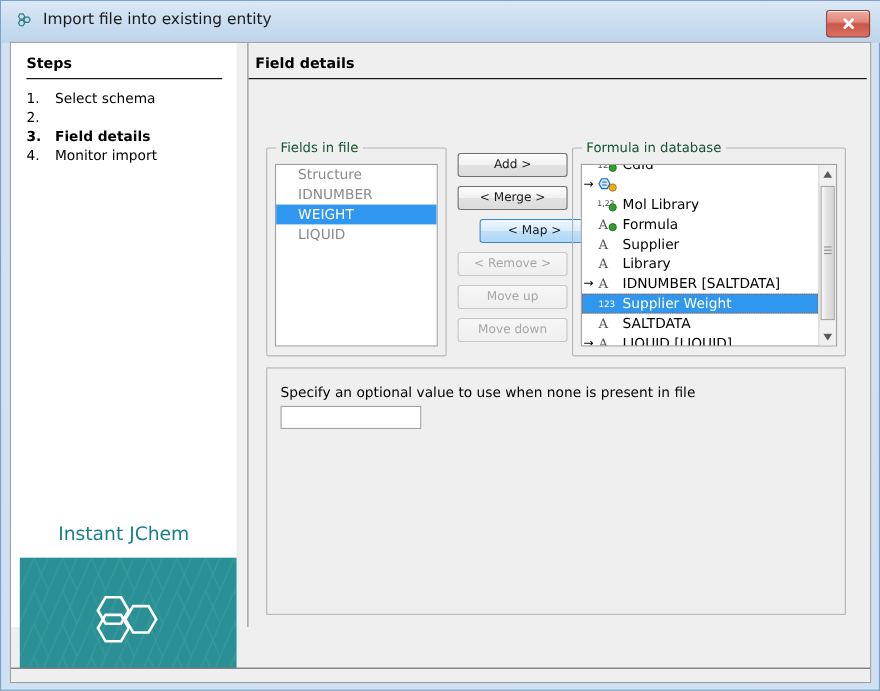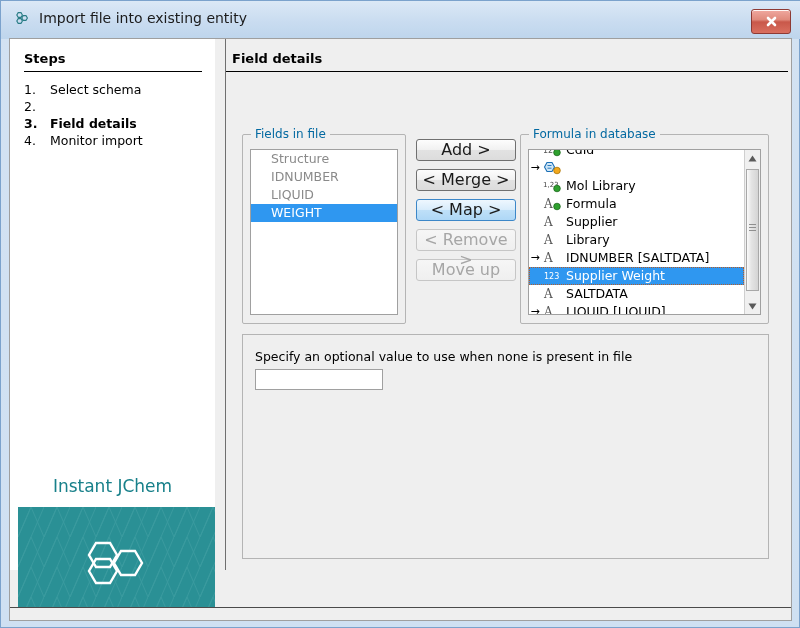--- a/index.html
+++ b/index.html
@@ -99,21 +99,21 @@
   }
 
   
   .groupbox{position:absolute;}
   .gb-frame{
     position:absolute;left:0;top:7px;right:0;bottom:0;
     border:1px solid #b4b4b4;border-radius:2px;box-sizing:border-box;
   }
   .gb-legend{
     position:absolute;left:9px;top:0;padding:0 4px;background:#efefef;
-    font-size:12px;color:#0369a1;line-height:14px;
+    font-size:12px;color:#14532d;line-height:14px;
   }
 
   #gb-file{left:16px;top:88px;width:164px;height:197px;}
   #gb-db{left:294px;top:88px;width:249px;height:197px;}
 
   .listbox{
     position:absolute;background:#fff;border:1px solid #a0a0a0;
     box-sizing:border-box;overflow:hidden;
   }
   #list-file{left:8px;top:22px;width:148px;height:166px;}
@@ -155,29 +155,30 @@
   }
   #sb-grip{
     position:absolute;left:2px;top:54px;width:7px;height:7px;
   }
   #sb-grip i{display:block;height:1px;background:#8f8f8f;margin-bottom:2px;}
 
   
   #midbtns{position:absolute;left:190px;top:100px;width:100px;}
   .btn{
     display:block;width:100px;height:22px;margin-bottom:8px;
-    font-family:inherit;font-size:16px;color:#1a1a1a;
+    font-family:inherit;font-size:11px;color:#1a1a1a;
     border:1px solid #9a9a9a;border-radius:3px;box-sizing:border-box;
     background:linear-gradient(to bottom,#fdfdfd 0%,#f1f1f1 48%,#e2e2e2 50%,#dcdcdc 100%);
     cursor:pointer;text-align:center;line-height:20px;
   }
   .btn.strong{border-color:#707070;}
   .btn.focused{
     border:1px solid #3c87c8;
     background:linear-gradient(to bottom,#eef7fe 0%,#d8ecfb 48%,#bfe0f8 50%,#aed7f6 100%);
+    margin-left:20px;
   }
   .btn.disabled{color:#a6a6a6;border-color:#c6c6c6;
     background:linear-gradient(to bottom,#f6f6f6 0%,#efefef 100%);cursor:default;}
 
   
   #lower{
     position:absolute;left:16px;top:295px;width:527px;height:225px;
     border:1px solid #b4b4b4;background:#efefef;box-sizing:border-box;
   }
   #lower-label{position:absolute;left:12px;top:14px;font-size:12.5px;}
@@ -269,35 +270,36 @@
       <div class="groupbox" id="gb-file">
         <div class="gb-frame"></div>
         <div class="gb-legend">Fields in file</div>
         <div class="listbox" id="list-file">
           <div class="row disabled">
             <span>Structure</span>
           </div>
           <div class="row disabled">
             <span>IDNUMBER</span>
           </div>
+          <div class="row selected">
+            <span>WEIGHT</span>
+          </div>
           <div class="row disabled">
             <span>LIQUID</span>
-          </div>
-          <div class="row selected">
-            <span>WEIGHT</span>
           </div>
         </div>
       </div>
 
       <div id="midbtns">
         <div class="btn strong">Add &gt;</div>
         <div class="btn strong">&lt; Merge &gt;</div>
         <div class="btn focused">&lt; Map &gt;</div>
         <div class="btn disabled">&lt; Remove &gt;</div>
         <div class="btn disabled">Move up</div>
+        <div class="btn disabled">Move down</div>
       </div>
 
       <div class="groupbox" id="gb-db">
         <div class="gb-frame"></div>
         <div class="gb-legend">Formula in database</div>
 
         <div class="listbox" id="list-db">
           <div id="db-viewport">
             <div id="db-rows">
 

